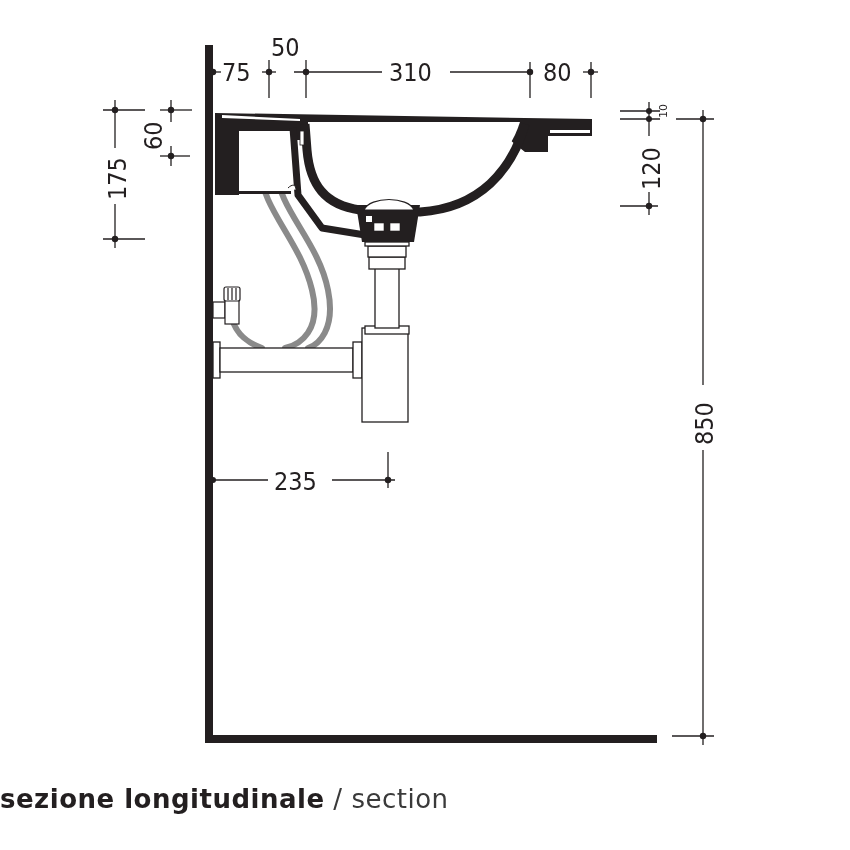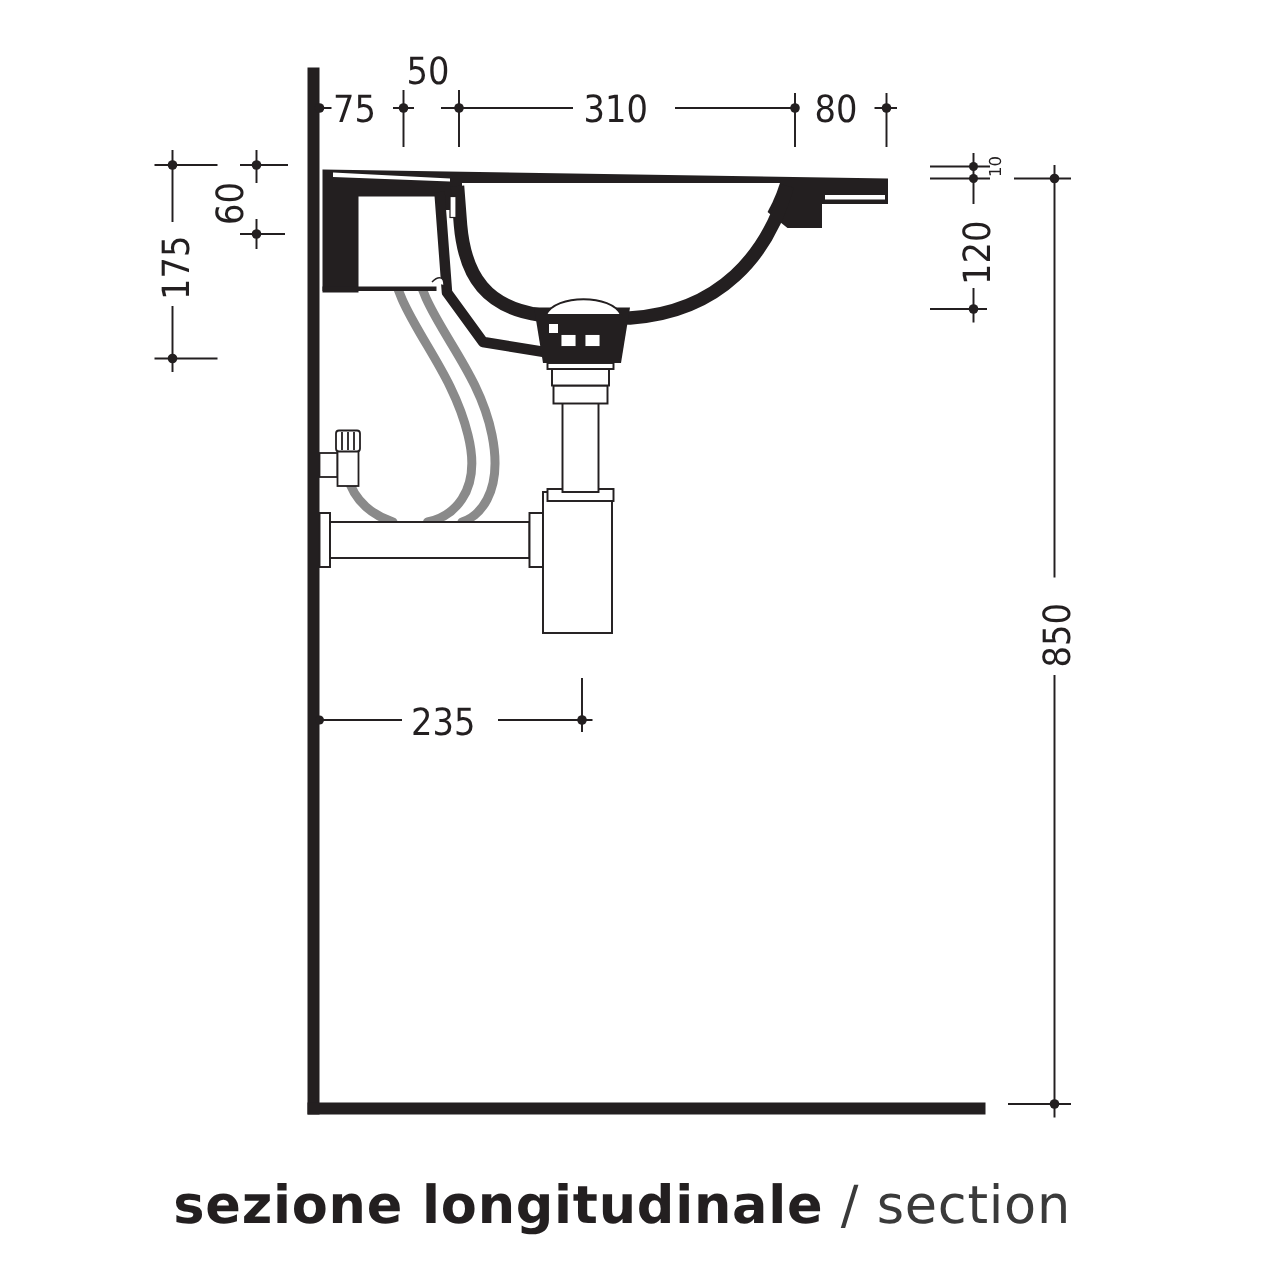--- a/index.html
+++ b/index.html
@@ -1,22 +1,22 @@
 <!DOCTYPE html>
 <html><head>
 <meta charset="utf-8">
 <style>
   html, body { margin: 0; padding: 0; background: #ffffff; }
   body { width: 850px; height: 850px; position: relative; overflow: hidden; }
   #drawing { position: absolute; left: 0; top: 0; width: 850px; height: 850px; }
   .dim-text { font-family: "DejaVu Sans Condensed", "DejaVu Sans", "Liberation Sans", sans-serif; font-size: 25px; fill: #231f20; }
   .dim-small { font-family: "DejaVu Sans", "Liberation Sans", sans-serif; font-size: 11px; fill: #231f20; }
   .caption {
-    position: absolute; left: 0; width: 714px; top: 784px; text-align: right;
-    font-family: "DejaVu Sans", "Liberation Sans", sans-serif; font-size: 35px; color: #231f20;
+    position: absolute; left: 0; width: 714px; top: 784px; text-align: left;
+    font-family: "DejaVu Sans", "Liberation Sans", sans-serif; font-size: 26px; color: #231f20;
     letter-spacing: 0.5px;
   }
   .caption .bold { font-weight: bold; }
   .caption .light { font-weight: normal; color: #3a3a3a; }
   .dline { stroke: #231f20; stroke-width: 1.3; fill: none; }
   .dot { fill: #231f20; }
 </style>
 </head>
 <body>
 

